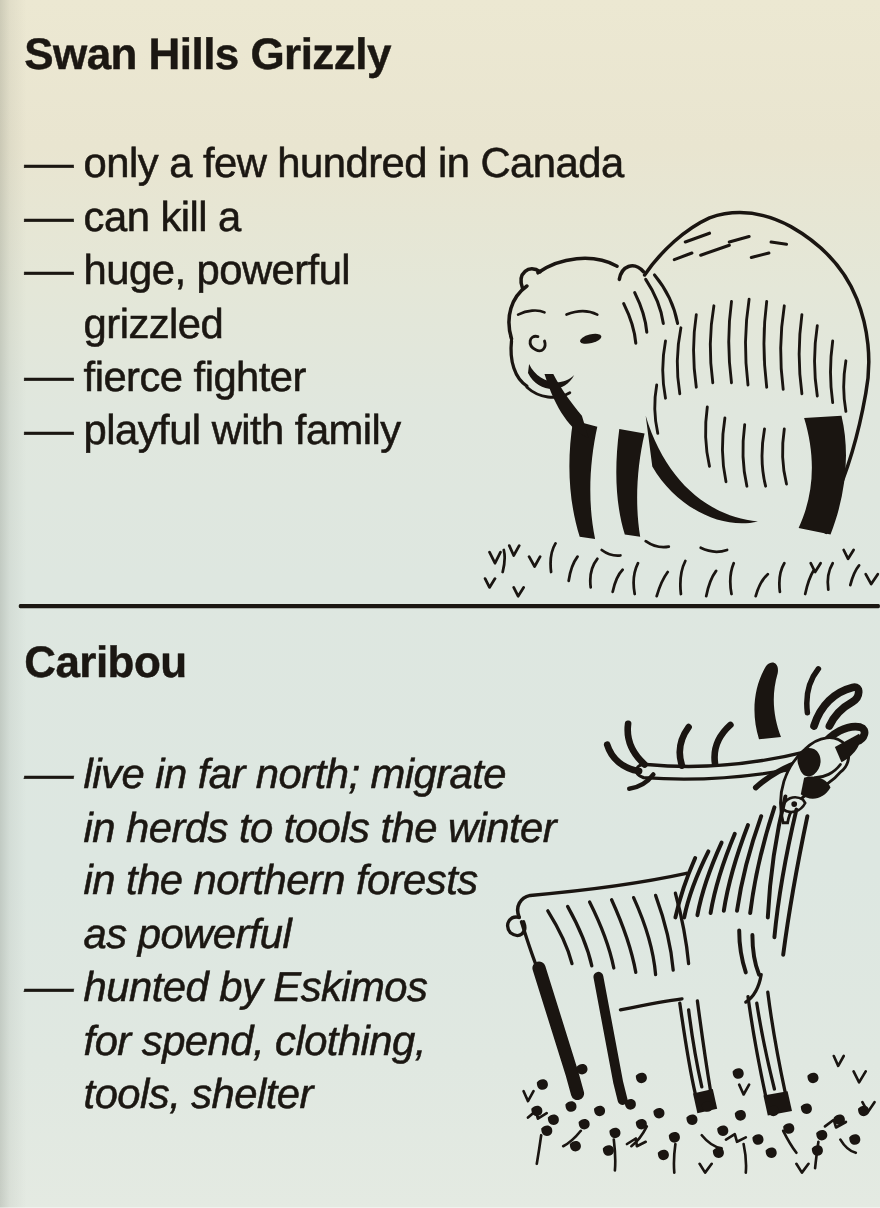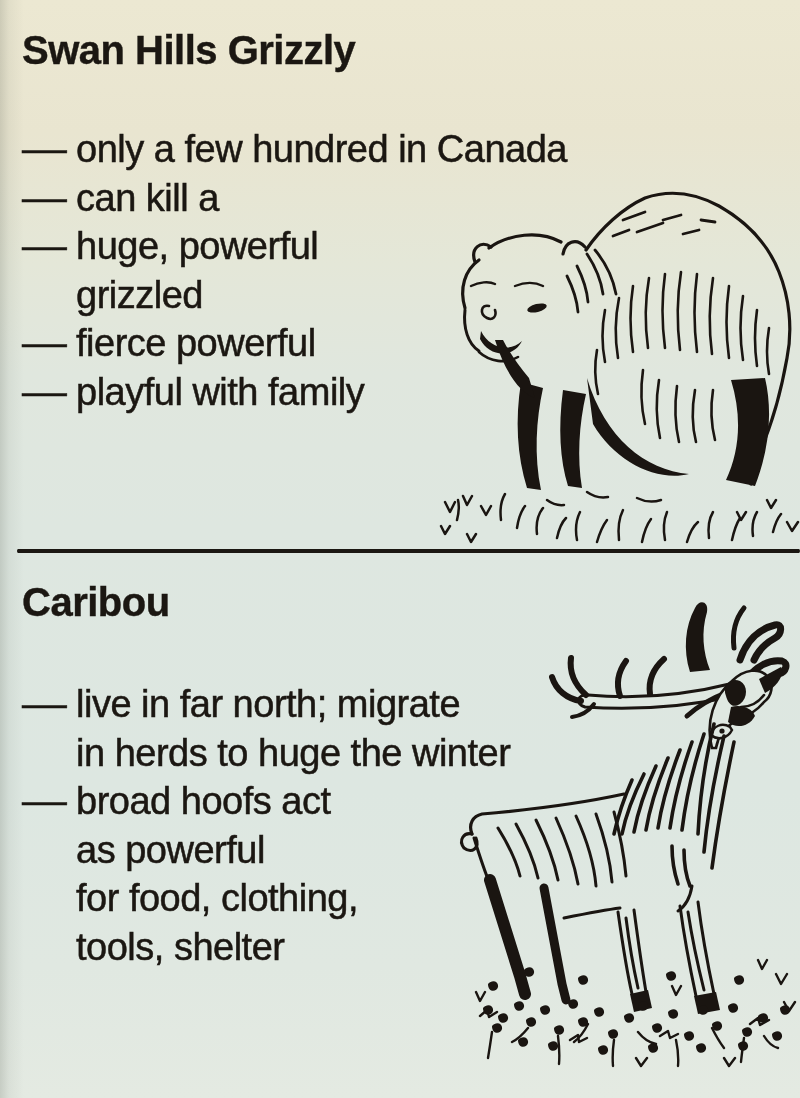--- a/index.html
+++ b/index.html
@@ -23,21 +23,21 @@
   }
   .section-title{
     position:absolute;left:22px;
     font-size:40px;font-weight:700;letter-spacing:-.5px;line-height:48px;
     -webkit-text-stroke:.4px #1b1712;
   }
   #grizzly-title{top:26px;}
   #caribou-title{top:578px;}
   .facts{position:absolute;left:22px;}
   #grizzly-facts{top:125px;}
-  #caribou-facts{top:680px;}
+  #caribou-facts{top:680px;font-style:italic;}
   .fact-row{
     height:48.5px;line-height:48.5px;font-size:38px;letter-spacing:-.5px;
     -webkit-text-stroke:.5px #1b1712;white-space:nowrap;
   }
   .dash{
     display:inline-block;width:54px;
     transform:scaleX(1.18);transform-origin:0 60%;
   }
   .divider{
     position:absolute;left:17px;top:549px;width:783px;height:4px;
@@ -55,21 +55,21 @@
 
 <div class="page">
 
   <div class="section-title" id="grizzly-title">Swan Hills Grizzly</div>
 
   <div class="facts" id="grizzly-facts">
     <div class="fact-row"><span class="dash">—</span><span>only a few hundred in Canada</span></div>
     <div class="fact-row"><span class="dash">—</span><span>can kill a</span></div>
     <div class="fact-row"><span class="dash">—</span><span>huge, powerful</span></div>
     <div class="fact-row"><span class="dash"></span><span>grizzled</span></div>
-    <div class="fact-row"><span class="dash">—</span><span>fierce powerful</span></div>
+    <div class="fact-row"><span class="dash">—</span><span>fierce fighter</span></div>
     <div class="fact-row"><span class="dash">—</span><span>playful with family</span></div>
   </div>
 
   <svg class="illus" id="grizzly-illus" viewBox="0 0 363 355" aria-hidden="true">
 
     <path class="ink" stroke-width="3.2" d="M28,118 C22,98 28,80 42,70"></path>
     <path class="ink" stroke-width="3.2" d="M38,72 C33,58 44,50 54,57"></path>
     <path class="ink" stroke-width="3.2" d="M52,58 C72,44 102,40 124,52"></path>
     <path class="ink" stroke-width="3.2" d="M126,64 C128,52 139,47 148,57"></path>
     <path class="ink" stroke-width="3.2" d="M149,60 C164,38 186,18 208,8 C234,-1 258,3 282,16 C310,32 331,54 342,82 C352,107 356,138 350,168 C344,202 334,238 320,268 L314,294"></path>
@@ -120,24 +120,25 @@
       <path d="M150,302 q10,7 21,5 M200,308 q12,6 24,2 M110,310 q8,6 17,5"></path>
     </g>
   </svg>
 
   <div class="divider"></div>
 
   <div class="section-title" id="caribou-title">Caribou</div>
 
   <div class="facts" id="caribou-facts">
     <div class="fact-row"><span class="dash">—</span><span>live in far north; migrate</span></div>
-    <div class="fact-row"><span class="dash"></span><span>in herds to huge the winter</span></div>
-    <div class="fact-row"><span class="dash">—</span><span>broad hoofs act</span></div>
+    <div class="fact-row"><span class="dash"></span><span>in herds to tools the winter</span></div>
+    <div class="fact-row"><span class="dash"></span><span>in the northern forests</span></div>
     <div class="fact-row"><span class="dash"></span><span>as powerful</span></div>
-    <div class="fact-row"><span class="dash"></span><span>for food, clothing,</span></div>
+    <div class="fact-row"><span class="dash">—</span><span>hunted by Eskimos</span></div>
+    <div class="fact-row"><span class="dash"></span><span>for spend, clothing,</span></div>
     <div class="fact-row"><span class="dash"></span><span>tools, shelter</span></div>
   </div>
 
   <svg class="illus" id="caribou-illus" viewBox="0 0 372 490" aria-hidden="true">
 
     <path class="paperfill" stroke-width="3" d="M306,95 C262,106 212,112 160,107 C149,106 147,116 157,119 C214,123 266,117 308,108 Z"></path>
     <g class="ink" stroke-width="6">
       <path d="M158,107 C147,97 141,85 143,70"></path>
       <path d="M153,113 C139,111 128,102 124,89"></path>
       <path d="M192,108 C188,96 190,84 198,73"></path>

